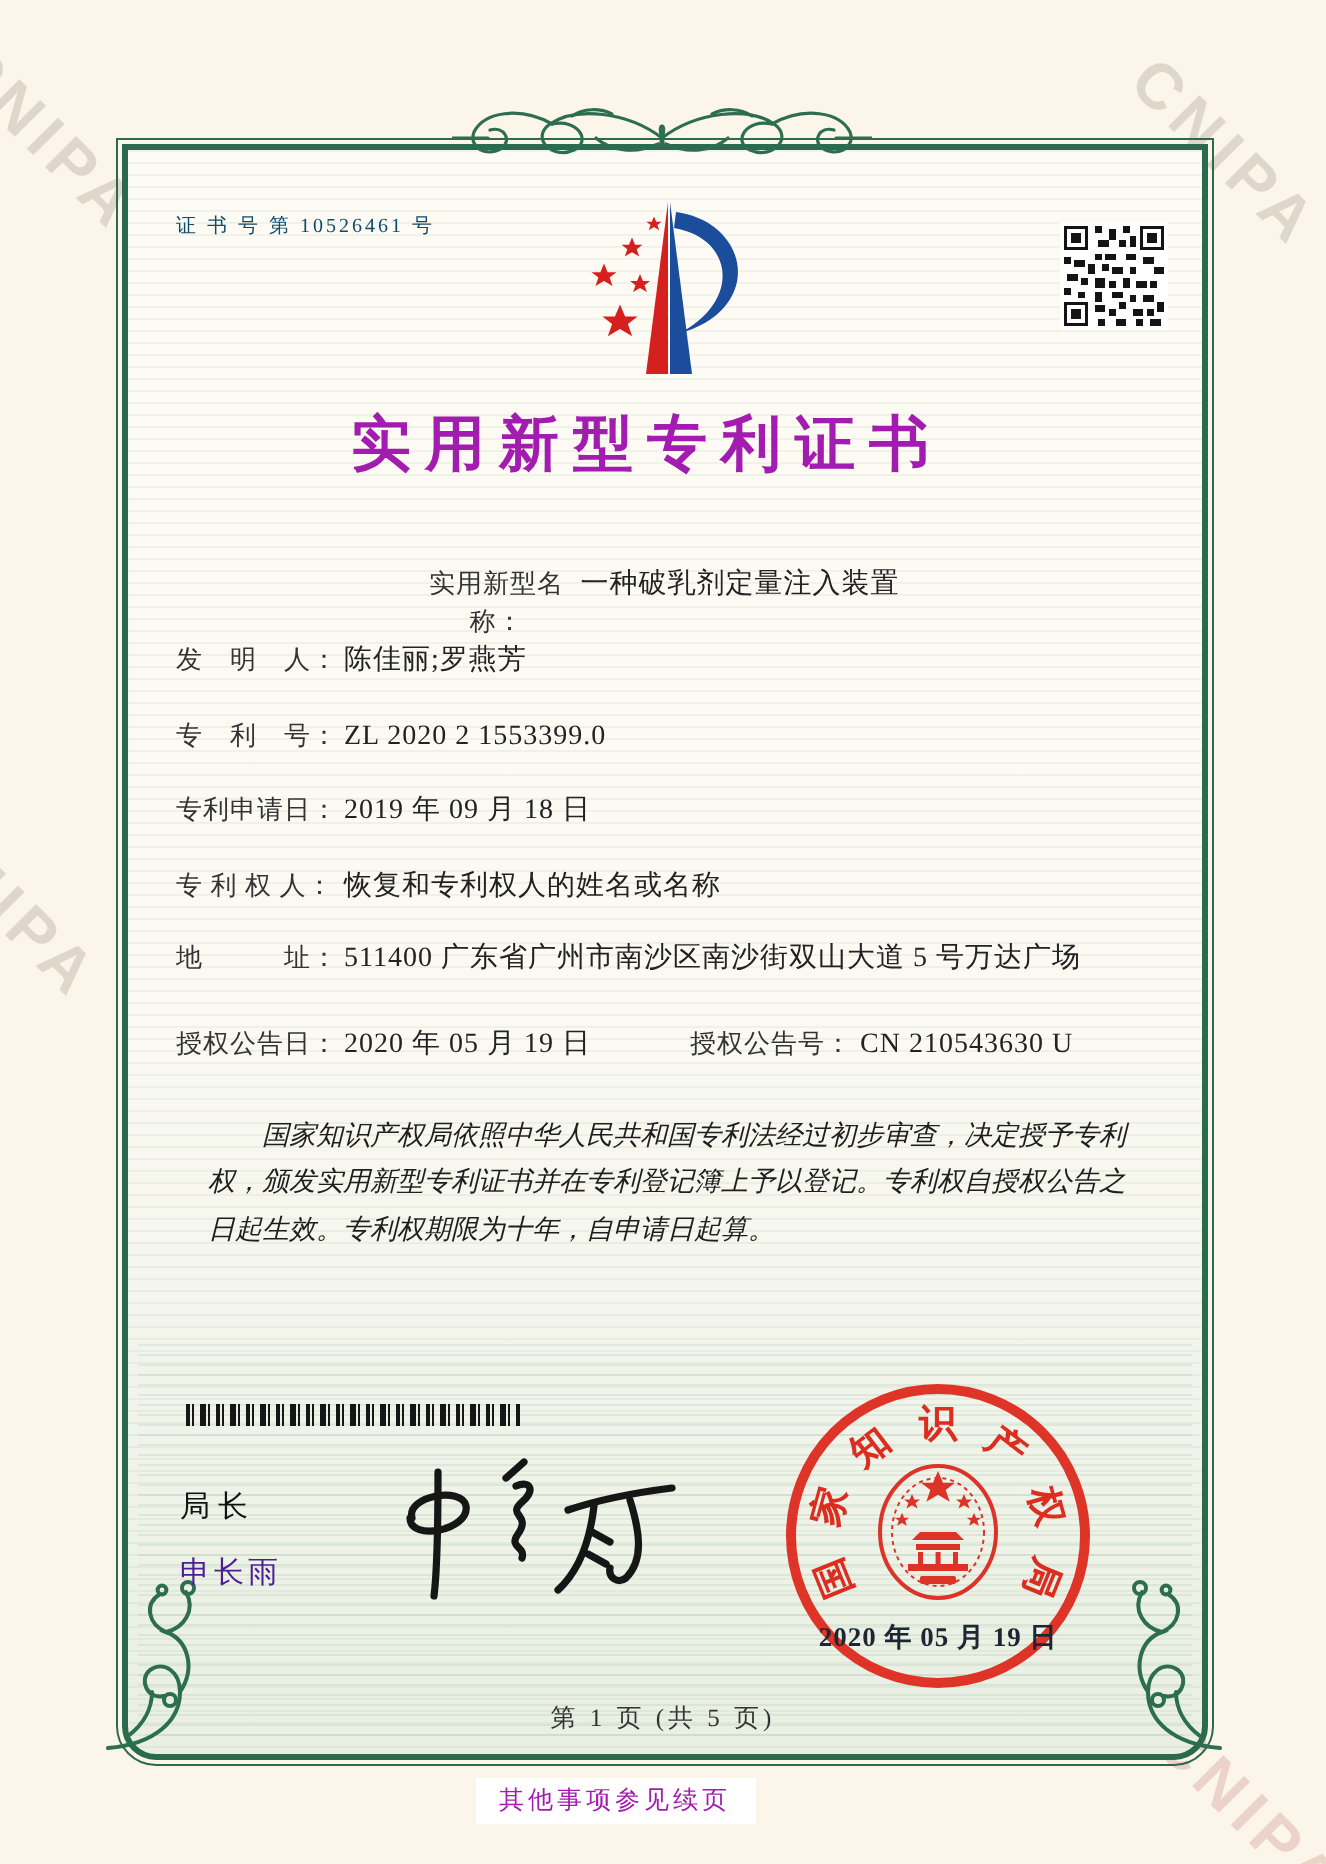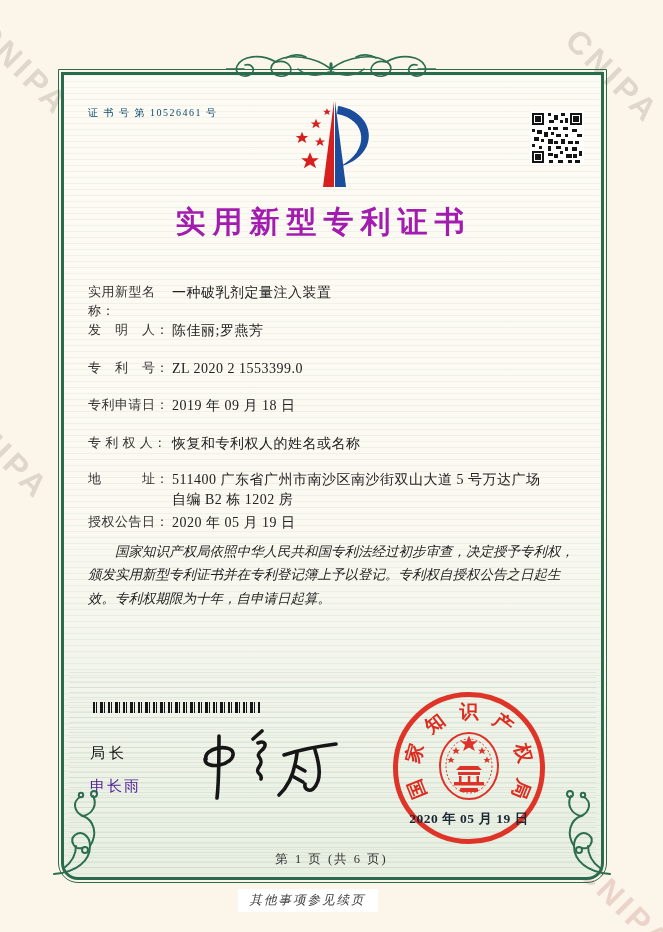--- a/index.html
+++ b/index.html
@@ -50,21 +50,21 @@
   .row{position:absolute;left:88px;width:480px;font-size:14px;color:#222;z-index:4;line-height:1.45;}
   .lbl{display:inline-block;width:84px;font-size:13px;letter-spacing:0.5px;vertical-align:top;color:#333;}
   .val{letter-spacing:0.5px;}
   .addr-line2{padding-left:84px;letter-spacing:0.5px;}
   .grant-no{position:absolute;left:257px;top:0;white-space:nowrap;}
   .grant-no .lbl{width:auto;margin-right:4px;}
   .body-text{
     left:88px;top:540px;width:492px;z-index:4;
     font-size:13.5px;font-style:italic;line-height:1.74;color:#1e1e1e;
   }
-  .body-text p{margin:0;text-indent:2em;}
+  .body-text p{margin:16px;text-indent:2em;}
   .barcode{
     left:93px;top:702px;width:168px;height:11px;z-index:4;
     background:repeating-linear-gradient(90deg,
       #161616 0 2px,rgba(0,0,0,0) 2px 3px,
       #161616 3px 4px,rgba(0,0,0,0) 4px 7px,
       #161616 7px 10px,rgba(0,0,0,0) 10px 11px,
       #161616 11px 12px,rgba(0,0,0,0) 12px 15px);
   }
   .director-label{left:90px;top:744px;font-family:"Liberation Sans","DejaVu Sans",sans-serif;font-size:15px;letter-spacing:4px;color:#111;z-index:4;}
   .director-name{left:90px;top:777px;font-family:"Liberation Sans","DejaVu Sans",sans-serif;font-size:15px;letter-spacing:2px;color:#4c1d95;z-index:4;}
@@ -83,21 +83,21 @@
   .seal-emblem{position:absolute;left:47px;top:40px;width:64px;height:72px;opacity:0.92;}
   .seal-date{
     position:absolute;left:0;top:121px;width:158px;text-align:center;
     font-size:13.5px;color:#1c2733;letter-spacing:0.5px;font-weight:bold;
   }
   
   .page-num{left:58px;top:851px;width:547px;text-align:center;font-size:12.5px;color:#333;letter-spacing:2px;z-index:4;}
   .note-wrap{left:34px;top:889px;width:547px;text-align:center;z-index:4;}
   .note{
     display:inline-block;background:#ffffff;padding:3px 12px;
-    font-size:12.5px;font-style:italic;letter-spacing:2px;color:#404040;
+    font-size:12.5px;letter-spacing:2px;color:#a21caf;
   }
   
   .ornament-top{left:226px;top:46px;width:210px;height:46px;z-index:3;}
   .flourish{width:72px;height:88px;z-index:3;}
   .flourish.bl{left:50px;top:788px;}
   .flourish.br{left:542px;top:788px;transform:scaleX(-1);}
 </style>
 </head>
 <body>
 
@@ -219,41 +219,43 @@
     <path transform="translate(46,15) scale(0.38)" d="M0,-10 L2.9,-3.1 10,-3.1 4.5,1.2 6.9,8.1 0,4 -6.9,8.1 -4.5,1.2 -10,-3.1 -2.9,-3.1 Z"></path>
     <path transform="translate(35,27) scale(0.52)" d="M0,-10 L2.9,-3.1 10,-3.1 4.5,1.2 6.9,8.1 0,4 -6.9,8.1 -4.5,1.2 -10,-3.1 -2.9,-3.1 Z"></path>
     <path transform="translate(21,41) scale(0.62)" d="M0,-10 L2.9,-3.1 10,-3.1 4.5,1.2 6.9,8.1 0,4 -6.9,8.1 -4.5,1.2 -10,-3.1 -2.9,-3.1 Z"></path>
     <path transform="translate(39,45) scale(0.5)" d="M0,-10 L2.9,-3.1 10,-3.1 4.5,1.2 6.9,8.1 0,4 -6.9,8.1 -4.5,1.2 -10,-3.1 -2.9,-3.1 Z"></path>
     <path transform="translate(29,64) scale(0.88)" d="M0,-10 L2.9,-3.1 10,-3.1 4.5,1.2 6.9,8.1 0,4 -6.9,8.1 -4.5,1.2 -10,-3.1 -2.9,-3.1 Z"></path>
   </g>
 </svg>
 
 <div class="abs title">实用新型专利证书</div>
 
-<div class="row" style="top:283px;">
+<div class="row" style="top:283px;text-align:center;">
   <span class="lbl">实用新型名称：</span><span class="val">一种破乳剂定量注入装置</span>
 </div>
 <div class="row" style="top:321px;">
   <span class="lbl">发　明　人：</span><span class="val">陈佳丽;罗燕芳</span>
 </div>
 <div class="row" style="top:359px;">
   <span class="lbl">专　利　号：</span><span class="val">ZL 2020 2 1553399.0</span>
 </div>
 <div class="row" style="top:396px;">
   <span class="lbl">专利申请日：</span><span class="val">2019 年 09 月 18 日</span>
 </div>
 <div class="row" style="top:434px;">
   <span class="lbl">专 利 权 人：</span><span class="val">恢复和专利权人的姓名或名称</span>
 </div>
 <div class="row" style="top:470px;">
   <div><span class="lbl">地　　　址：</span><span class="val">511400 广东省广州市南沙区南沙街双山大道 5 号万达广场</span></div>
-  <div class="addr-line2">自编 B2 栋 1202 房</div>
 </div>
 <div class="row" style="top:513px;font-family:Liberation Serif, serif;">
   <span class="lbl">授权公告日：</span><span class="val">2020 年 05 月 19 日</span>
+  <span class="grant-no">
+    <span class="lbl">授权公告号：</span><span class="val">CN 210543630 U</span>
+  </span>
 </div>
 
 <div class="abs body-text">
   <p>国家知识产权局依照中华人民共和国专利法经过初步审查，决定授予专利权，颁发实用新型专利证书并在专利登记簿上予以登记。专利权自授权公告之日起生效。专利权期限为十年，自申请日起算。</p>
 </div>
 
 <div class="abs barcode"></div>
 
 <div class="abs director-label">局长</div>
 <div class="abs director-name">申长雨</div>
@@ -297,16 +299,16 @@
       <rect x="22" y="47" width="2.5" height="6" stroke="none"></rect>
         <rect x="30.8" y="47" width="2.5" height="6" stroke="none"></rect>
         <rect x="39.5" y="47" width="2.5" height="6" stroke="none"></rect>
       <rect x="17" y="53" width="30" height="3.5" stroke="none"></rect>
       <rect x="23" y="59" width="18" height="4" rx="1" stroke="none"></rect>
     </g>
   </svg>
   <div class="seal-date">2020 年 05 月 19 日</div>
 </div>
 
-<div class="abs page-num">第 1 页 (共 6 页)</div>
+<div class="abs page-num">第 1 页 (共 5 页)</div>
 <div class="abs note-wrap">
   <span class="note">其他事项参见续页</span>
 </div>
 
 </body></html>

